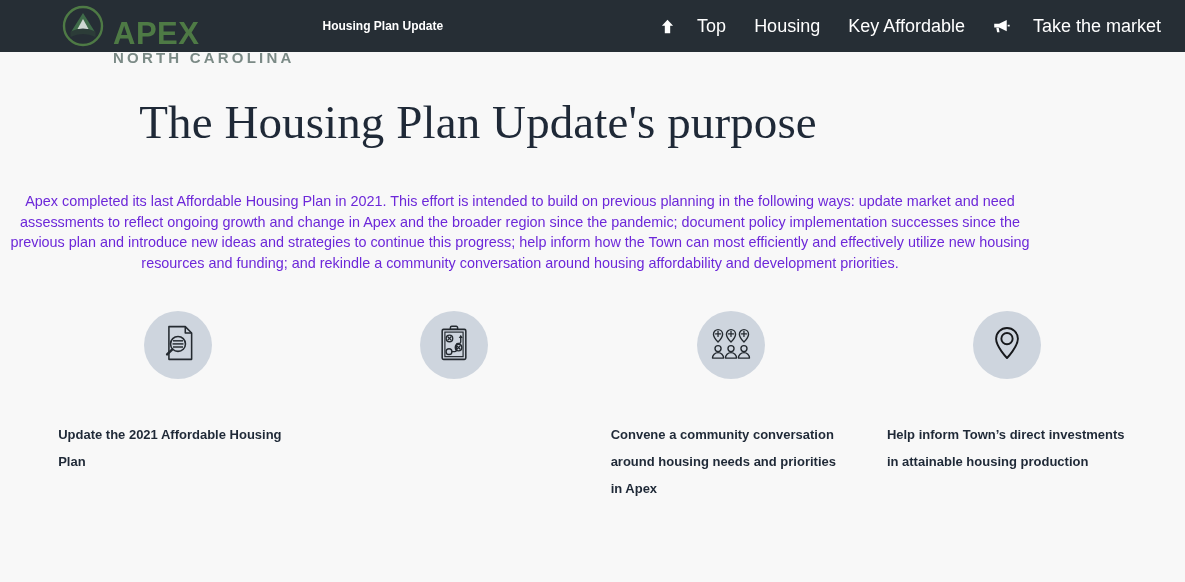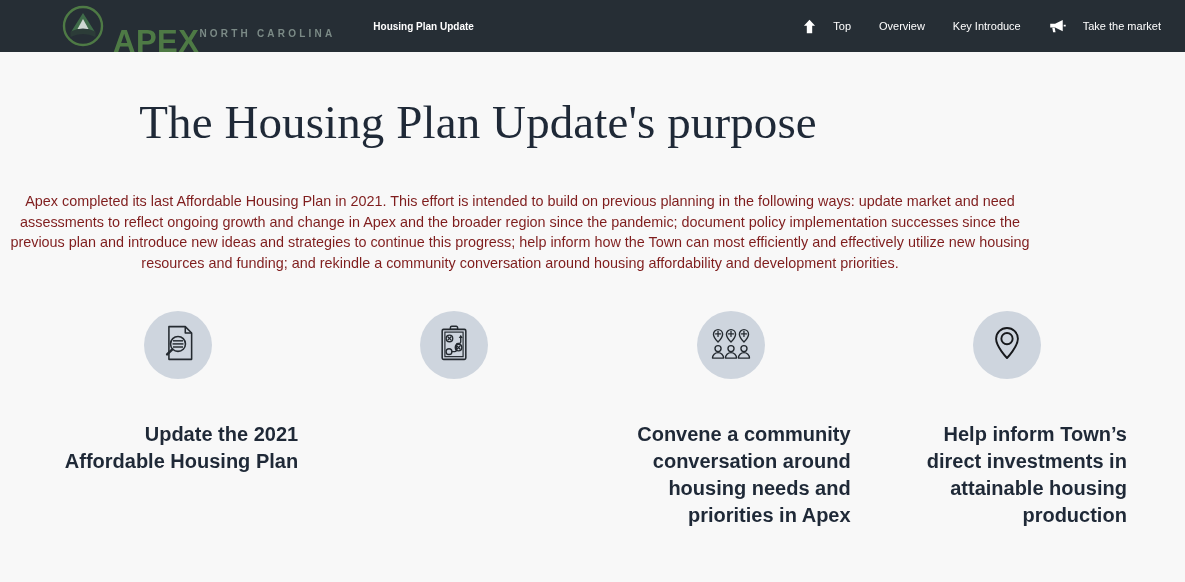--- a/index.html
+++ b/index.html
@@ -35,65 +35,65 @@
   }
 
   .logo-mark {
     width: 42px;
     height: 42px;
     flex: 0 0 42px;
   }
 
   .logo-text-block {
     display: flex;
-    flex-direction: row;
+    flex-direction: column;
     justify-content: center;
     line-height: 1;
     margin-top: 32px;
   }
 
   .logo-apex {
     font-size: 31px;
     font-weight: 700;
     letter-spacing: 0.5px;
     color: #4e7a45;
     line-height: 0.95;
   }
 
   .logo-nc {
-    font-size: 10px;
+    font-size: 15px;
     font-weight: 700;
     letter-spacing: 3.2px;
     color: #7b8a86;
     margin-top: 2px;
   }
 
   .site-title {
     color: #ffffff;
-    font-size: 10px;
+    font-size: 12px;
     font-weight: 700;
-    margin-left: 24px;
+    margin-left: 14px;
     white-space: nowrap;
   }
 
   .nav-links {
     margin-left: auto;
     display: flex;
     align-items: center;
     gap: 28px;
   }
 
   .nav-link {
     color: #ffffff;
-    font-size: 11px;
+    font-size: 18px;
     font-weight: 400;
     text-decoration: none;
     display: flex;
     align-items: center;
-    gap: 17px;
+    gap: 23px;
     white-space: nowrap;
     cursor: pointer;
   }
 
   .nav-icon {
     display: inline-flex;
     align-items: center;
     justify-content: center;
   }
 
@@ -112,21 +112,21 @@
     margin-top: 43px;
     letter-spacing: 0.1px;
   }
 
   .intro {
     width: 1040px;
     margin: 42px auto 14px auto;
     text-align: center;
     font-size: 14.4px;
     line-height: 20.5px;
-    color: #7f1d1d;
+    color: #6d28d9;
   }
 
   
   .features {
     display: flex;
     width: 1185px;
     margin-top: 38px;
     padding: 0 40px;
   }
 
@@ -143,25 +143,25 @@
     height: 68px;
     border-radius: 50%;
     background: #ced5de;
     display: flex;
     align-items: center;
     justify-content: center;
   }
 
   .feature-title {
     margin-top: 42px;
-    font-size: 20px;
+    font-size: 13px;
     font-weight: 700;
     line-height: 27px;
     color: #1f2937;
-    text-align: right;
+    text-align: left;
     max-width: 240px;
   }
 </style>
 </head>
 <body>
 
 <div class="navbar">
 
   <div class="brand">
     <div class="logo-wrap">
@@ -186,25 +186,25 @@
     <a class="nav-link" href="#">
       <span class="nav-icon">
         <svg viewBox="0 0 14 16" width="13" height="15" aria-hidden="true">
           <path d="M7 0.7 L13 7.2 L9.9 7.2 L9.9 15.3 L4.1 15.3 L4.1 7.2 L1 7.2 Z" fill="#ffffff"></path>
         </svg>
       </span>
       <span>Top</span>
     </a>
 
     <a class="nav-link" href="#">
-      <span>Overview</span>
+      <span>Housing</span>
     </a>
 
     <a class="nav-link" href="#">
-      <span>Key Introduce</span>
+      <span>Key Affordable</span>
     </a>
 
     <a class="nav-link" href="#">
       <span class="nav-icon">
         <svg viewBox="0 0 18 15" width="17" height="14" aria-hidden="true">
           <path d="M1.2 5.1 L6.4 5.1 L14.6 1.0 L14.6 13.2 L6.4 9.1 L1.2 9.1 Z" fill="#ffffff"></path>
           <path d="M3.4 9.4 L6.0 9.4 L6.9 14.2 L4.3 14.2 Z" fill="#ffffff"></path>
           <rect x="15.6" y="6.2" width="2.2" height="1.8" fill="#ffffff"></rect>
         </svg>
       </span>

